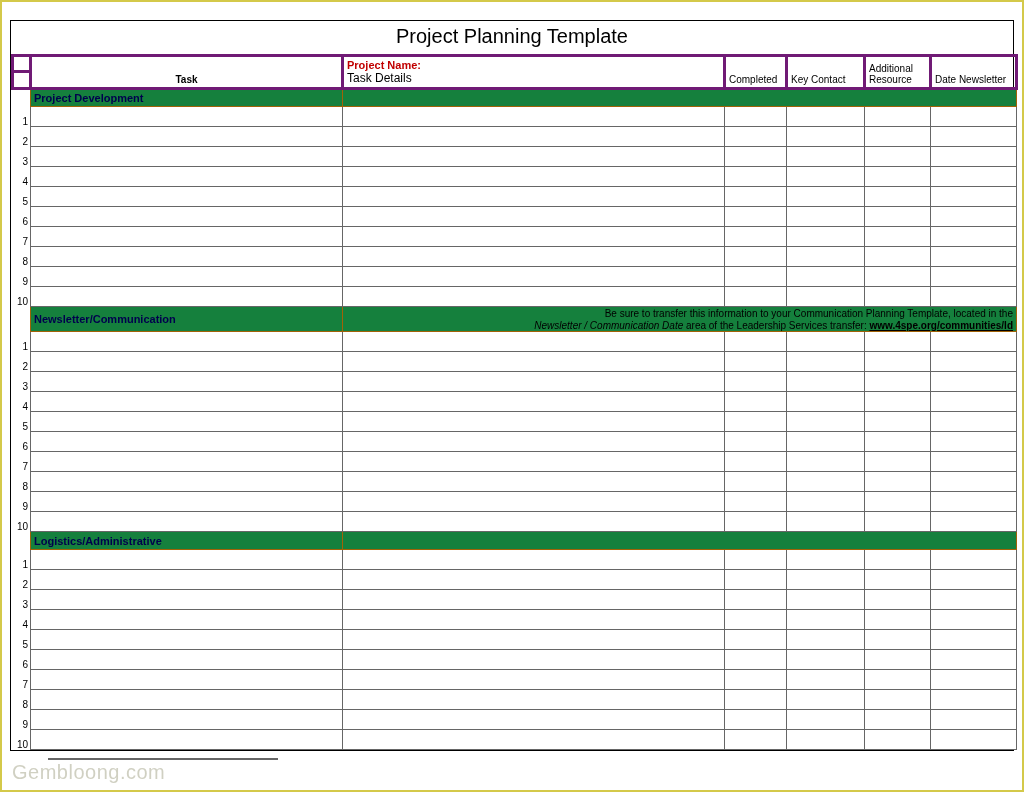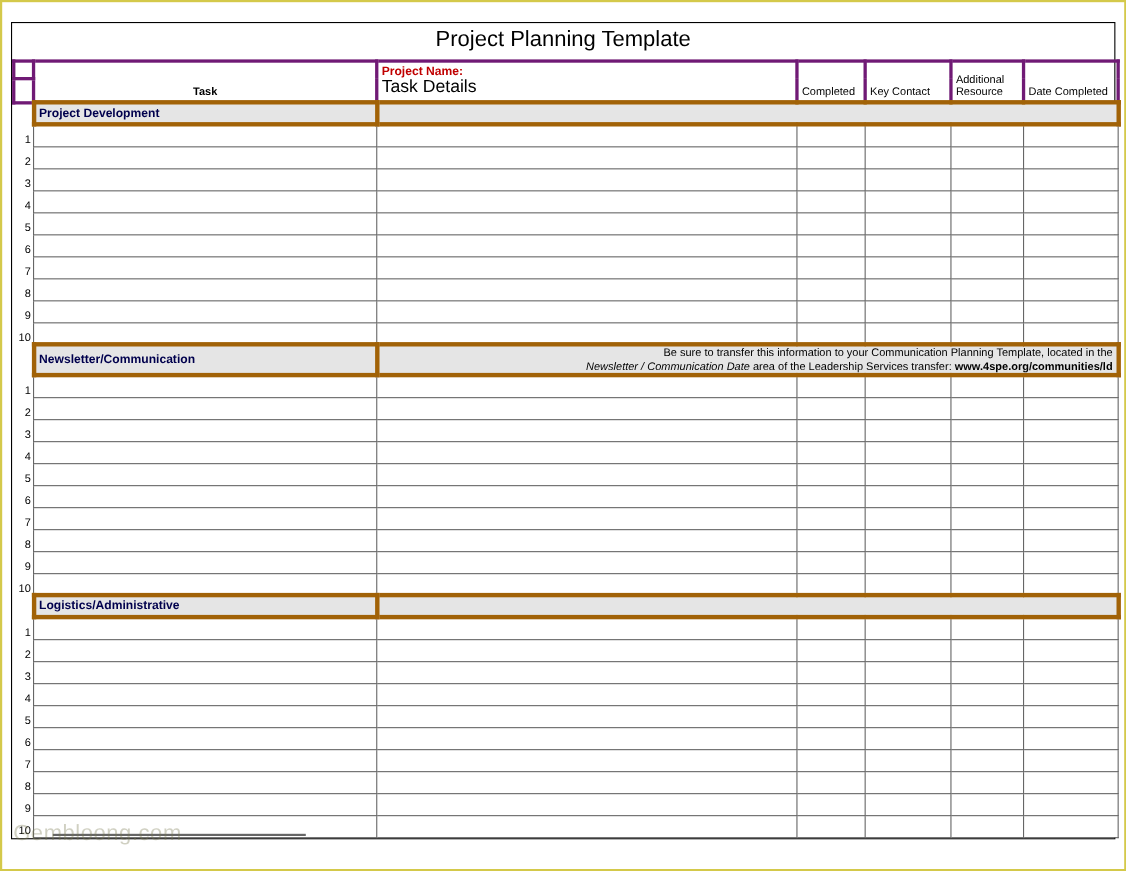--- a/index.html
+++ b/index.html
@@ -37,62 +37,62 @@
   .hdr td { border: 3px solid #701a75; }
   .hdr-task {
     text-align: center; font-weight: bold; height: 20px; padding-bottom: 2px;
   }
   .proj-name {
     color: #c00000; font-weight: bold; font-size: 11px;
     padding: 2px 3px 0 3px; height: 14px; vertical-align: top;
     border-bottom: none !important;
   }
   .hdr-sub {
-    color: #000; font-size: 16px; padding: 0 3px 2px 3px;
+    color: #000; font-size: 12px; padding: 0 3px 2px 3px;
     border-top: none !important;
   }
   .hdr-col {
     text-align: left; padding: 2px 3px 2px 3px; height: 28px;
   }
   .twoline { line-height: 1.05; }
 
   .section td {
-    background: #e5e5e5;
-    border: 4px solid #a16207;
+    background: #15803d;
+    border: 1px solid #a16207;
     height: 18px;
   }
   .section .num { background: #fff; border: none; }
   .section-label {
     font-weight: bold; color: #00004d; font-size: 11px;
     padding: 2px 3px; vertical-align: middle;
   }
   .section-note {
     font-size: 10px; color: #000; padding: 1px 3px 0 3px;
     vertical-align: top; line-height: 1.15; text-align: right;
   }
   .section-note .l2 { font-style: italic; }
-  .section-note a { color: #000; }
+  .section-note a { color: #000; text-decoration: underline; }
   .section-note .bold { font-weight: bold; }
 
   .row td {
     border-left: 1px solid #666;
     border-right: 1px solid #666;
     border-bottom: 1px solid #666;
     height: 20px;
     background: #fff;
   }
   .row .num {
     border: none; background: #fff;
     text-align: right; font-size: 10px; color: #000;
     padding-right: 2px; vertical-align: bottom;
   }
 
   .watermark {
     position: absolute;
-    left: 10px; bottom: 20px;
+    left: 10px; bottom: 6px;
     font-size: 20px;
     color: rgba(120,120,80,0.35);
     font-family: Arial, sans-serif;
     letter-spacing: 0.5px;
   }
   .wm-strike {
     position: absolute;
     left: 46px; bottom: 30px;
     width: 230px; height: 2px;
     background: rgba(0,0,0,0.6);
@@ -119,21 +119,21 @@
         <tr class="hdr">
       <td class="noframe num"></td>
       <td rowspan="2" class="hdr-task">Task</td>
       <td class="proj-name">Project Name:</td>
       <td rowspan="2" class="hdr-col">Completed</td>
       <td rowspan="2" class="hdr-col">Key Contact</td>
       <td rowspan="2" class="hdr-col twoline">
         <span>Additional</span><br>
         <span>Resource</span>
       </td>
-      <td rowspan="2" class="hdr-col">Date Completed</td>
+      <td rowspan="2" class="hdr-col">Date Newsletter</td>
     </tr>
     <tr class="hdr">
       <td class="noframe num"></td>
       <td class="hdr-sub">Task Details</td>
     </tr>
 
     <tr class="section">
       <td class="num"></td>
       <td class="section-label">Project Development</td>
       <td colspan="5" class="section-note"></td>

